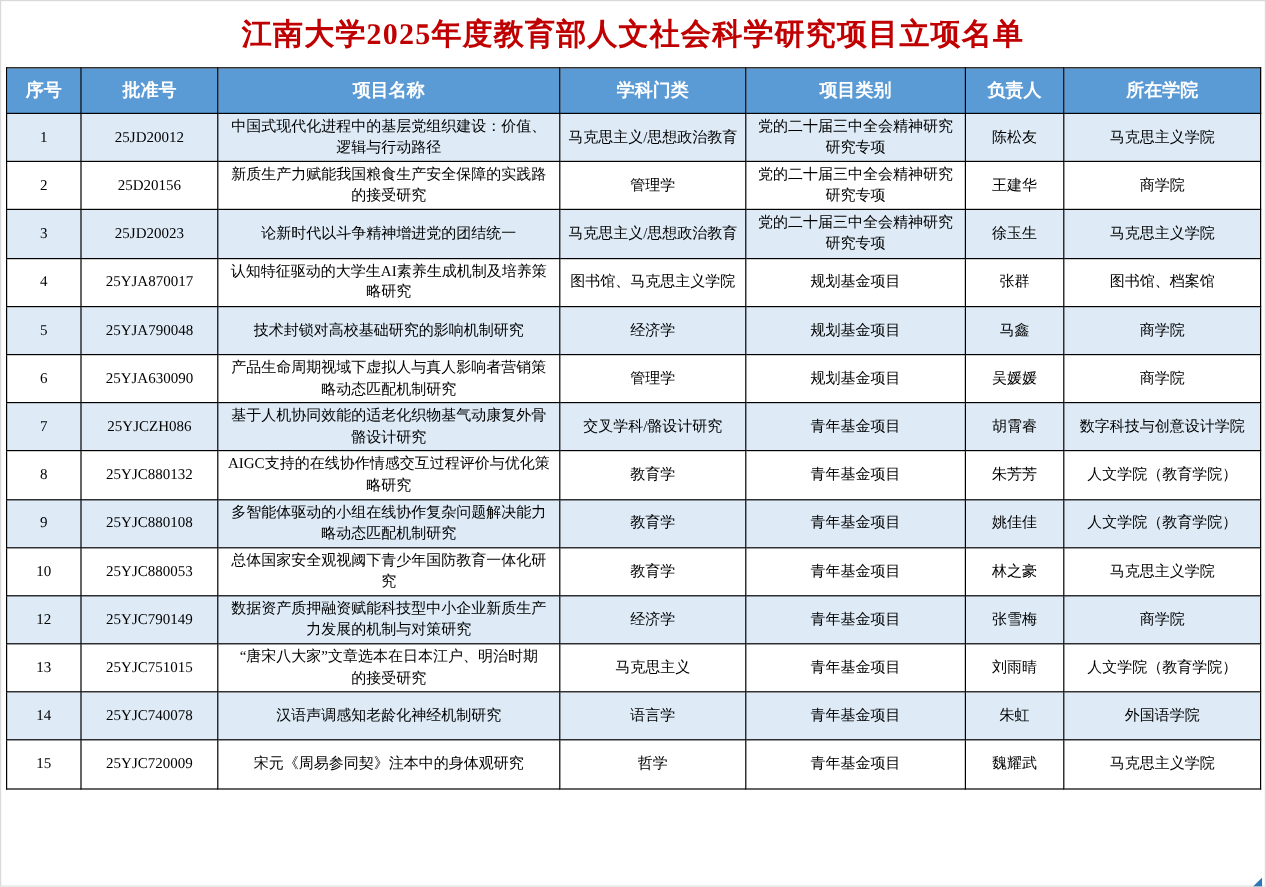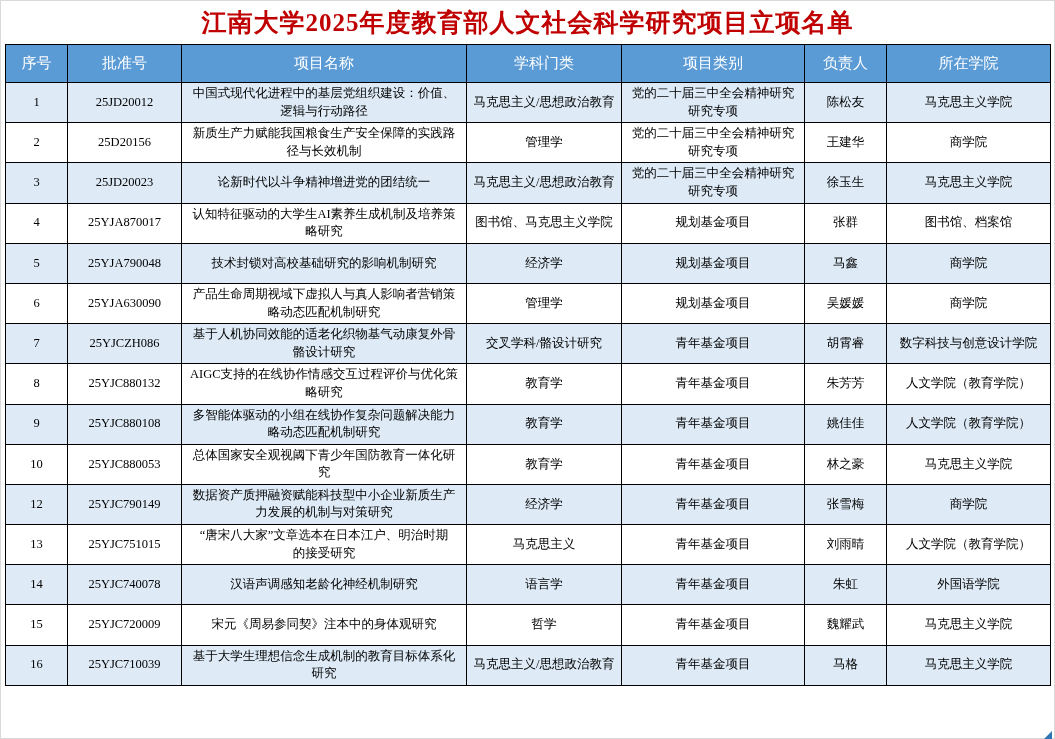--- a/index.html
+++ b/index.html
@@ -24,37 +24,37 @@
     position:absolute;inset:0;
     border:1px solid #d9d9d9;
     pointer-events:none;
   }
   .page{
     position:absolute;
     left:5px;top:0;
     width:1045px;
   }
   .title{
-    height:44px;
+    height:56px;
     display:flex;align-items:center;justify-content:center;
     font-size:25px;
     font-weight:bold;
     color:var(--title-color);
     letter-spacing:1px;
     white-space:nowrap;
   }
   table.projects{
     width:1045px;
     border-collapse:collapse;
     table-layout:fixed;
   }
   table.projects th{
     background:var(--header-bg);
     color:var(--header-text);
-    font-weight:normal;
+    font-weight:bold;
     font-size:15px;
     height:38px;
     border:1px solid var(--border-color);
     text-align:center;
     vertical-align:middle;
     padding:0 2px;
   }
   table.projects td{
     border:1px solid var(--border-color);
     height:40.2px;
@@ -117,21 +117,21 @@
           <td>马克思主义/思想政治教育</td>
           <td>党的二十届三中全会精神研究
 研究专项</td>
           <td>陈松友</td>
           <td>马克思主义学院</td>
         </tr>
         <tr>
           <td>2</td>
           <td>25D20156</td>
           <td>新质生产力赋能我国粮食生产安全保障的实践路
-径与长效机制</td>
+的接受研究</td>
           <td>管理学</td>
           <td>党的二十届三中全会精神研究
 研究专项</td>
           <td>王建华</td>
           <td>商学院</td>
         </tr>
         <tr>
           <td>3</td>
           <td>25JD20023</td>
           <td>论新时代以斗争精神增进党的团结统一</td>
@@ -241,27 +241,17 @@
         </tr>
         <tr>
           <td>15</td>
           <td>25YJC720009</td>
           <td>宋元《周易参同契》注本中的身体观研究</td>
           <td>哲学</td>
           <td>青年基金项目</td>
           <td>魏耀武</td>
           <td>马克思主义学院</td>
         </tr>
-        <tr>
-          <td>16</td>
-          <td>25YJC710039</td>
-          <td>基于大学生理想信念生成机制的教育目标体系化
-研究</td>
-          <td>马克思主义/思想政治教育</td>
-          <td>青年基金项目</td>
-          <td>马格</td>
-          <td>马克思主义学院</td>
-        </tr>
       </tbody>
   </table>
 </div>
 
 <div class="fill-handle"></div>
 
 </body></html>

